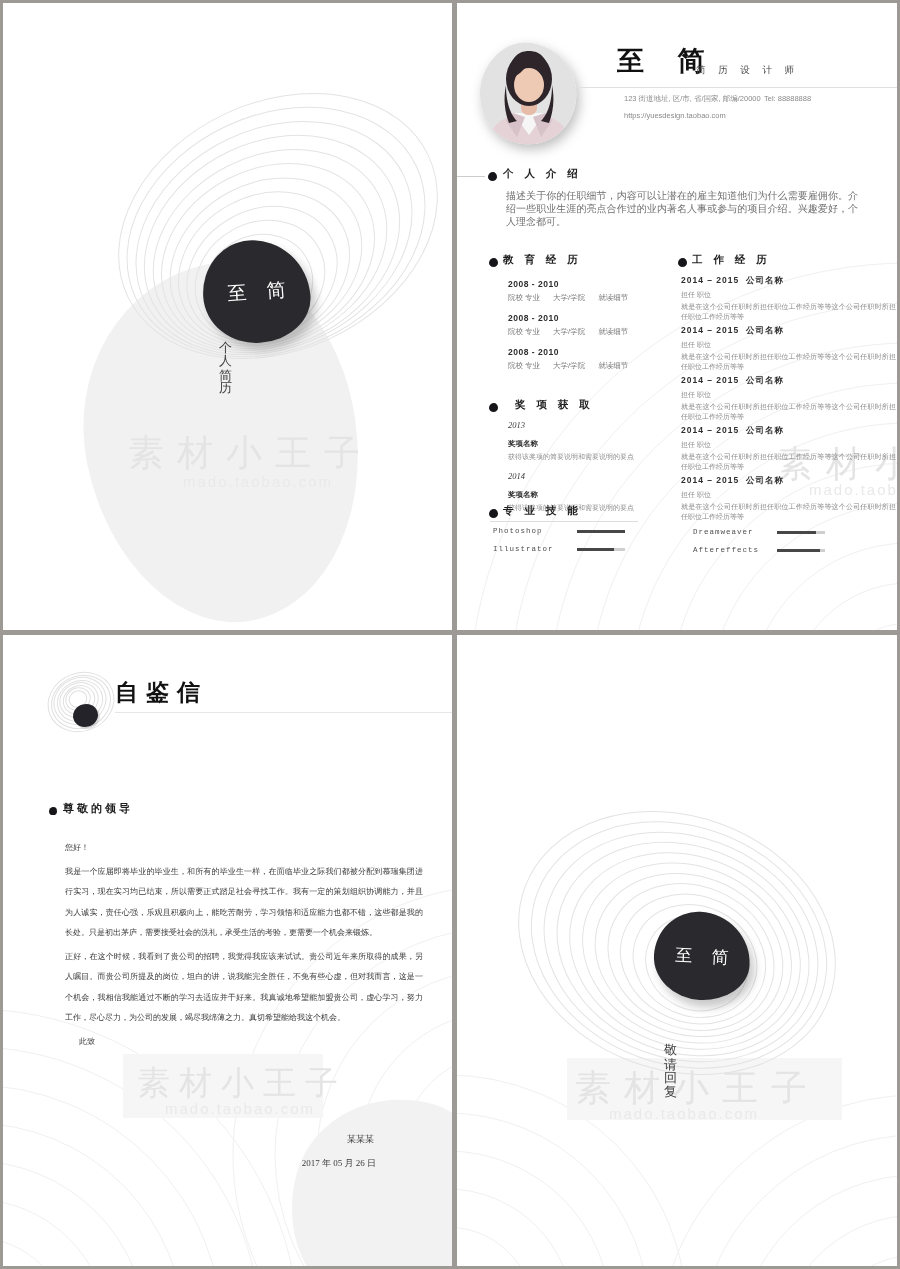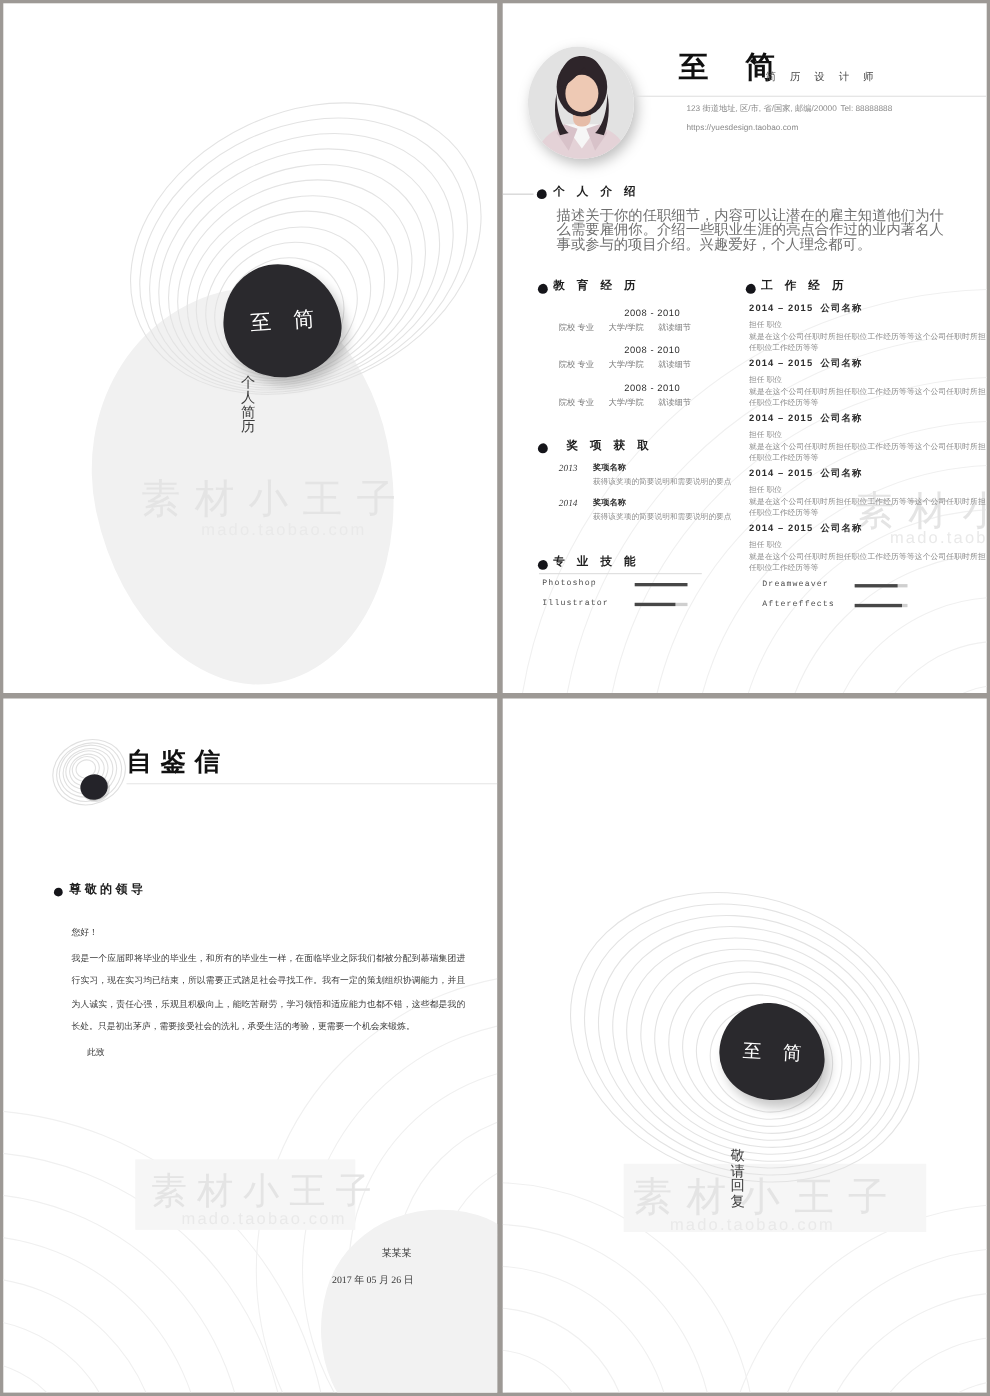--- a/index.html
+++ b/index.html
@@ -20,29 +20,29 @@
   .wm-brand{position:absolute;color:#e4e4e4;font-size:36px;letter-spacing:13px;white-space:nowrap;}
   .wm-site{position:absolute;color:#e9e9e9;font-size:15px;letter-spacing:2px;white-space:nowrap;}
   .wm-bg{position:absolute;background:#f6f6f6;}
   .bullet{position:absolute;width:9px;height:9px;background:#15151a;border-radius:55% 45% 50% 50% / 55% 55% 45% 45%;}
   .sec-head{position:absolute;font-size:10.5px;font-weight:bold;letter-spacing:4px;color:#1f1f1f;white-space:nowrap;}
   .hline{position:absolute;height:1px;background:#e0e0e0;}
   
   .name{font-size:27px;font-weight:bold;letter-spacing:13px;color:#111;white-space:nowrap;}
   .jobtitle{font-size:9.5px;letter-spacing:5px;color:#4a4a4a;white-space:nowrap;}
   .contact{font-size:7.5px;color:#8a8a8a;white-space:nowrap;}
-  .intro-body{font-size:13px;line-height:13px;color:#6e6e6e;text-align:justify;}
+  .intro-body{font-size:10px;line-height:13px;color:#6e6e6e;text-align:justify;}
   .edu-entry{margin-bottom:10px;}
-  .edu-period{font-size:8.5px;font-weight:normal;color:#2e2e2e;letter-spacing:.5px;text-align:center;}
+  .edu-period{font-size:8.5px;font-weight:bold;color:#2e2e2e;letter-spacing:.5px;}
   .edu-detail{display:flex;gap:13px;font-size:7.5px;color:#7a7a7a;margin-top:4px;white-space:nowrap;}
   .work-entry{margin-bottom:4px;}
   .work-title{font-size:8.5px;font-weight:bold;color:#2e2e2e;letter-spacing:1px;}
   .work-role{font-size:7px;color:#8a8a8a;margin-top:3px;}
   .work-desc{font-size:7px;color:#8a8a8a;line-height:9.5px;margin-top:2px;text-align:justify;}
-  .award-row{display:flex;gap:9px;margin-bottom:9px;}
+  .award-row{display:flex;gap:9px;margin-bottom:9px;flex-direction:column;}
   .award-year{font-family:"Liberation Serif",serif;font-style:italic;font-size:8.5px;color:#3a3a3a;width:22px;flex:none;}
   .award-name{font-size:7.5px;font-weight:bold;color:#2e2e2e;}
   .award-desc{font-size:7px;color:#8d8d8d;margin-top:3px;white-space:nowrap;}
   .skill-row{display:flex;align-items:center;gap:18px;margin-bottom:10px;}
   .skill-label{font-family:"Liberation Mono",monospace;font-size:7.5px;letter-spacing:1px;color:#4f4f4f;width:66px;flex:none;}
   .skill-track{width:48px;height:3px;background:#cfcfcf;flex:none;}
   .skill-fill{display:block;height:100%;background:#474747;}
   
   .letter-title{font-size:23px;font-weight:bold;letter-spacing:8px;color:#111;white-space:nowrap;}
   .letter-body{font-family:"Liberation Serif",serif;font-size:8px;line-height:20.5px;color:#3a3a3a;text-align:justify;}
@@ -282,20 +282,21 @@
     </svg>
     <div class="abs letter-title" style="left:112px;top:42px;">自鉴信</div>
     <div class="hline" style="left:112px;right:0;top:77px;background:#e6e6e6;"></div>
 
     <span class="bullet" style="left:46px;top:172px;width:8px;height:8px;"></span>
     <div class="sec-head" style="left:60px;top:166px;font-size:11px;letter-spacing:3px;">尊敬的领导</div>
 
     <div class="abs letter-body" style="left:62px;top:203px;width:358px;">
       <p>您好！</p>
       <p>我是一个应届即将毕业的毕业生，和所有的毕业生一样，在面临毕业之际我们都被分配到慕瑞集团进行实习，现在实习均已结束，所以需要正式踏足社会寻找工作。我有一定的策划组织协调能力，并且为人诚实，责任心强，乐观且积极向上，能吃苦耐劳，学习领悟和适应能力也都不错，这些都是我的长处。只是初出茅庐，需要接受社会的洗礼，承受生活的考验，更需要一个机会来锻炼。</p>
+      <p>正好，在这个时候，我看到了贵公司的招聘，我觉得我应该来试试。贵公司近年来所取得的成果，另人瞩目。而贵公司所提及的岗位，坦白的讲，说我能完全胜任，不免有些心虚，但对我而言，这是一个机会，我相信我能通过不断的学习去适应并干好来。我真诚地希望能加盟贵公司，虚心学习，努力工作，尽心尽力，为公司的发展，竭尽我绵薄之力。真切希望能给我这个机会。</p>
       <p class="letter-close">此致</p>
     </div>
 
     <div class="sig" style="right:78px;top:498px;">某某某</div>
     <div class="sig" style="right:76px;top:522px;">2017 年 05 月 26 日</div>
   </div>
 
   <div class="page p4">
     <svg class="rings" style="left:0;top:0;" width="440" height="631" viewBox="0 0 440 631">
       <g fill="none" stroke="#f0f0f0" stroke-width="1">

